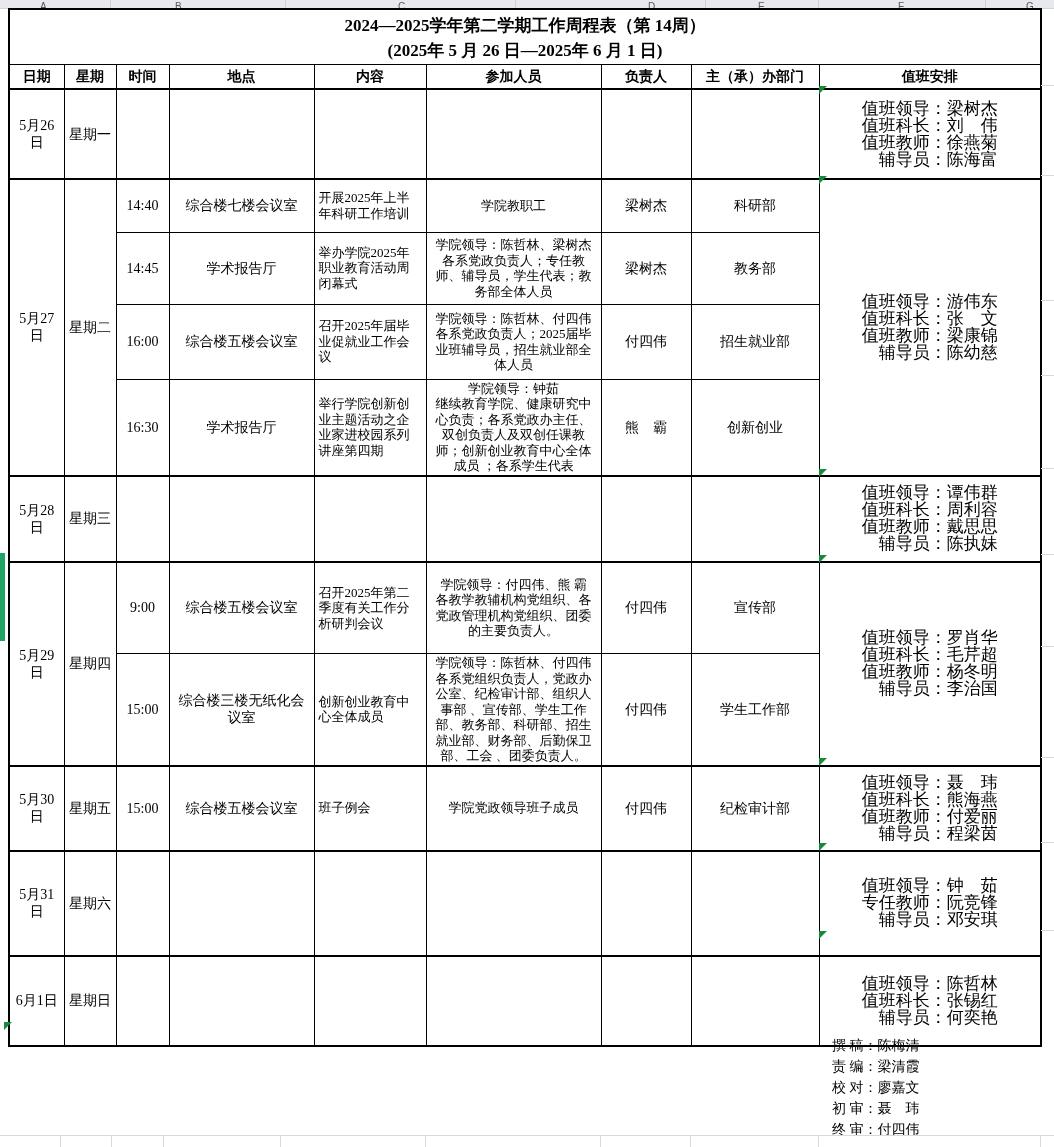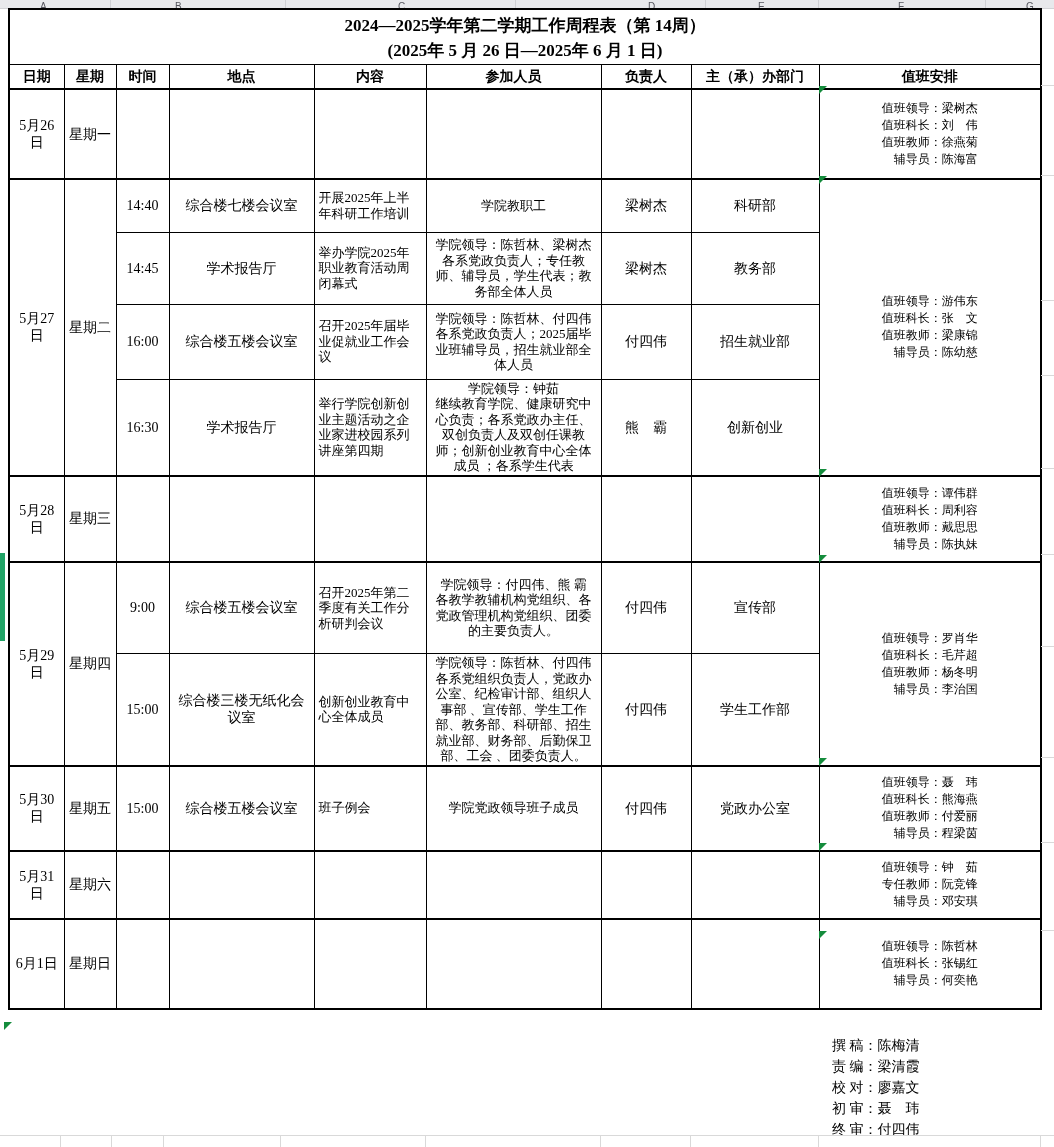--- a/index.html
+++ b/index.html
@@ -19,21 +19,21 @@
   td{border:1px solid #000;padding:1px 3px;vertical-align:middle;text-align:center;
      font-size:14px;line-height:17px;overflow:hidden;word-break:break-all;}
   tr.blk > td{border-top:2px solid #000;}
   td.title-cell{border-bottom:1px solid #000;padding:3px 0 1px 0;}
   .t1,.t2{font-size:17px;font-weight:bold;line-height:25px;text-align:center;}
   tr.head-row td{font-weight:bold;height:23px;padding:0 2px;}
   td.content{text-align:left;font-size:13px;line-height:15.5px;padding:2px 4px;white-space:pre-line;}
   td.part{font-size:13px;line-height:15.5px;padding:1px 4px;white-space:pre-line;}
   td.tl{text-align:center;}
   td.duty{vertical-align:middle;}
-  td.duty .dlines{display:inline-block;text-align:left;font-size:12px;line-height:17px;white-space:pre-line;}
+  td.duty .dlines{display:inline-block;text-align:left;font-size:17px;line-height:17px;white-space:pre-line;}
 
   
   .credits{position:absolute;left:832px;top:1035px;width:200px;font-size:14px;line-height:21px;
            white-space:pre-line;text-align:left;}
 
   
   .tri{position:absolute;width:0;height:0;border-top:8px solid #148c3c;border-right:8px solid transparent;}
 
   
   .green-bar{position:absolute;left:0;top:553px;width:5px;height:88px;background:#21a366;}
@@ -196,28 +196,28 @@
       </tr>
 
       <tr class="blk" style="height:85px">
         <td>5月30日</td>
         <td>星期五</td>
         <td>15:00</td>
         <td>综合楼五楼会议室</td>
         <td class="content">班子例会</td>
         <td class="part tl">学院党政领导班子成员</td>
         <td>付四伟</td>
-        <td class="tl">党政办公室</td>
+        <td class="tl">纪检审计部</td>
         <td class="duty"><div class="dlines">值班领导：聂　玮
 值班科长：熊海燕
 值班教师：付爱丽
 　辅导员：程梁茵</div></td>
       </tr>
 
-      <tr class="blk" style="height:68px">
+      <tr class="blk" style="height:105px">
         <td>5月31日</td>
         <td>星期六</td>
         <td></td>
         <td></td>
         <td class="content"></td>
         <td class="part"></td>
         <td></td>
         <td></td>
         <td class="duty"><div class="dlines">值班领导：钟　茹
 专任教师：阮竞锋

